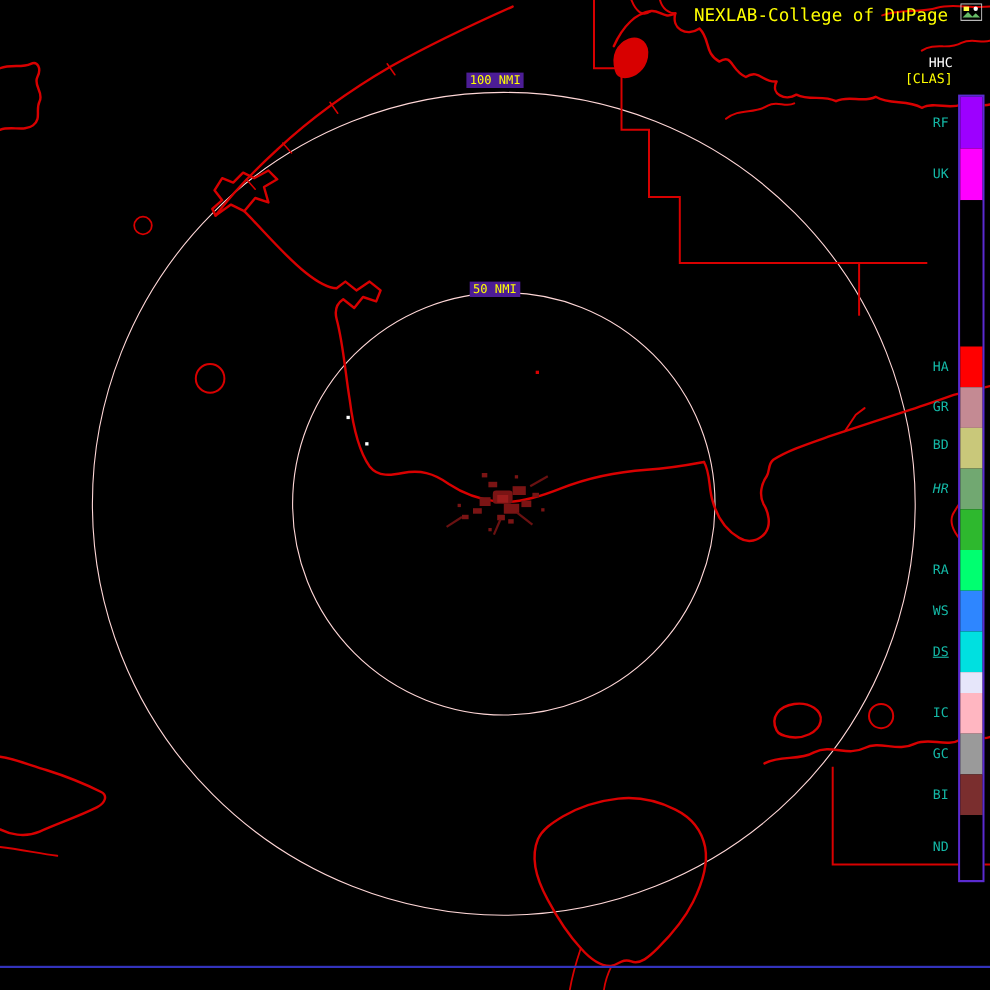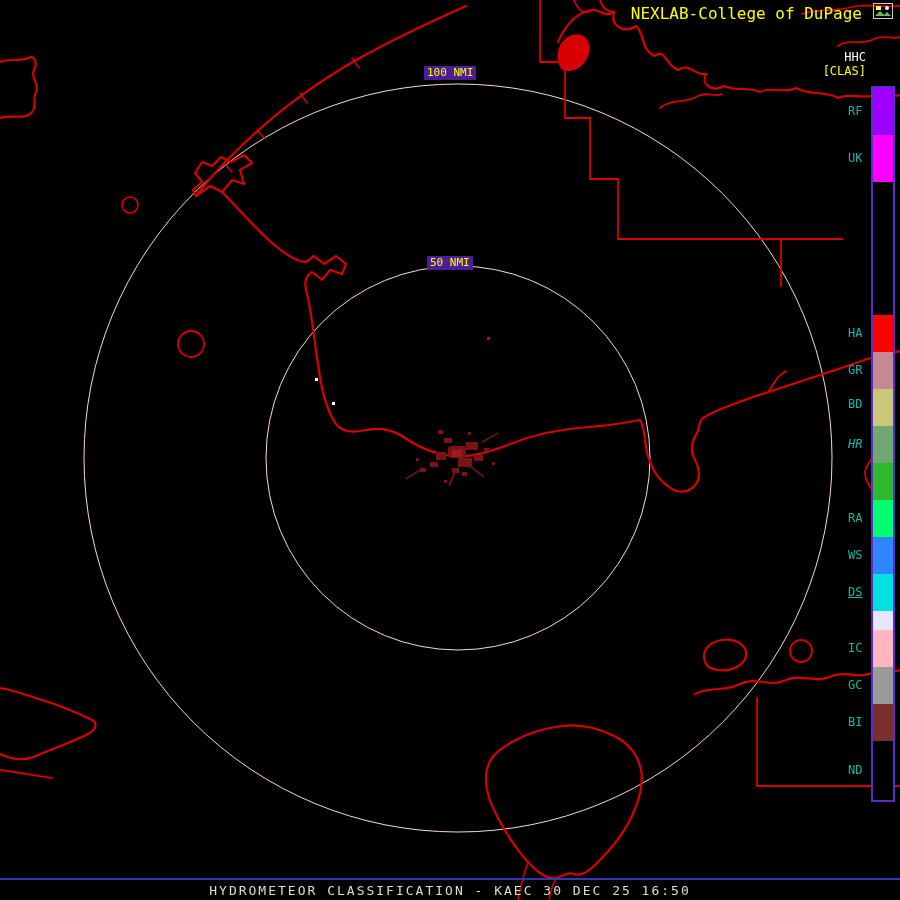--- a/index.html
+++ b/index.html
@@ -186,15 +186,14 @@
       <div class="legend-label" style="top: 512px;">RA</div>
       <div class="legend-label" style="top: 549px;">WS</div>
       <div class="legend-label" style="top: 586px; text-decoration: underline;">DS</div>
       <div class="legend-label" style="top: 642px;">IC</div>
       <div class="legend-label" style="top: 679px;">GC</div>
       <div class="legend-label" style="top: 716px;">BI</div>
       <div class="legend-label" style="top: 764px;">ND</div>
     </div>
 
   <div class="footer-line"></div>
-  <div class="footer-text">HYDROMETEOR CLASSIFICATION - KAEC 30 DEC 25 16:50</div>
 
 </div>
 
 </body></html>

